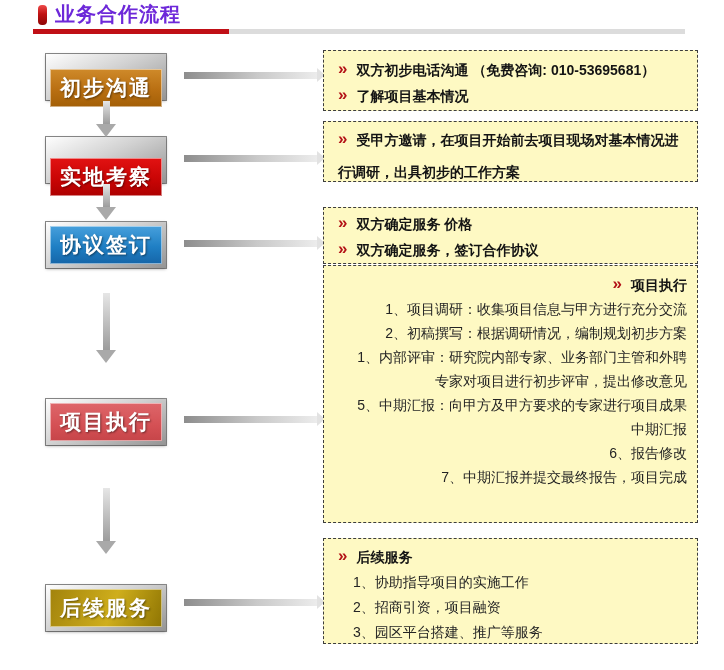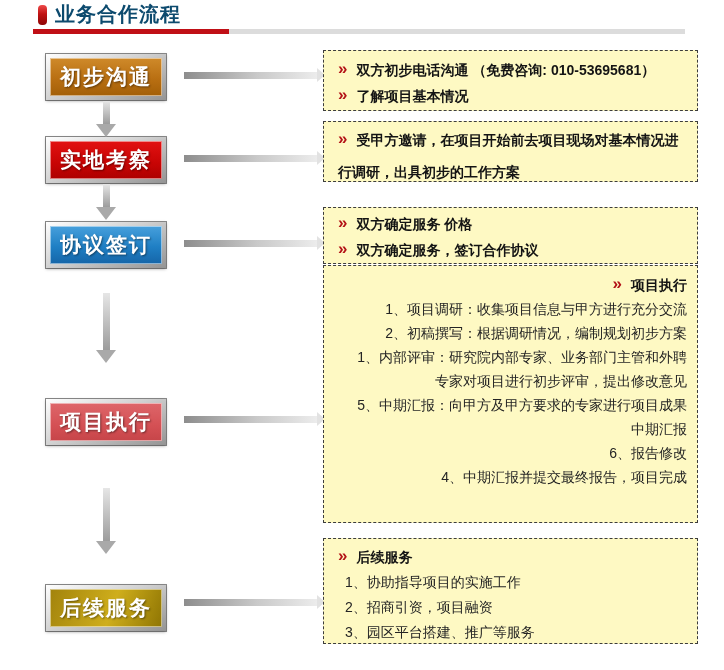--- a/index.html
+++ b/index.html
@@ -3,34 +3,34 @@
 <meta charset="utf-8">
 <style>
   html,body{margin:0;padding:0;background:#fff;}
   .canvas{position:relative;width:724px;height:670px;background:#ffffff;
           font-family:"Liberation Sans","DejaVu Sans",sans-serif;overflow:hidden;}
 
   
   .hmark{position:absolute;left:38px;top:5px;width:9px;height:20px;border-radius:4px;
          background:linear-gradient(180deg,#ee4a4a 0%,#c01212 45%,#8e0606 100%);}
   .page-title{position:absolute;left:55px;top:1px;margin:0;font-size:20px;font-weight:bold;
-              color:#0c4a6e;letter-spacing:1px;}
+              color:#6d28d9;letter-spacing:1px;}
   .rule-red{position:absolute;left:33px;top:29px;width:196px;height:5px;background:#c00f16;}
   .rule-gray{position:absolute;left:229px;top:29px;width:456px;height:5px;background:#dcdcdc;}
 
   
   .metal{position:absolute;left:46px;width:120px;height:46px;box-sizing:border-box;padding:4px;
          background:linear-gradient(155deg,#fefefe 0%,#d2d2d2 45%,#949494 100%);
          box-shadow:0 1px 3px rgba(0,0,0,.35),0 0 0 1px #8d8d8d;}
   .fill{width:100%;height:100%;display:flex;align-items:center;justify-content:center;
         box-shadow:inset 0 0 0 1px rgba(255,255,255,.5);}
   .fill span{font-size:21px;font-weight:bold;color:#fff;letter-spacing:2px;
              text-shadow:1px 1px 2px rgba(0,0,0,.45);white-space:nowrap;}
-  .c1{background:linear-gradient(180deg,#cf8a2a 0%,#b96f12 55%,#a35f07 100%);}
-  .c2{background:linear-gradient(180deg,#e21212 0%,#c70404 60%,#ad0000 100%);}
+  .c1{background:linear-gradient(180deg,#cf8a2a 0%,#b96f12 55%,#a35f07 100%);margin-top:11px;}
+  .c2{background:linear-gradient(180deg,#e21212 0%,#c70404 60%,#ad0000 100%);margin-top:17px;}
   .c3{background:linear-gradient(180deg,#47a0dc 0%,#1f7fc4 55%,#1565a8 100%);}
   .c4{background:linear-gradient(180deg,#de666a 0%,#d45054 60%,#c64549 100%);}
   .c5{background:linear-gradient(110deg,#a2830c 0%,#cfae1c 55%,#8f7503 100%);}
   .t1{top:54px;} .t2{top:137px;} .t3{top:222px;} .t4{top:399px;} .t5{top:585px;}
 
   
   .varrow{position:absolute;left:96px;width:20px;display:flex;flex-direction:column;align-items:center;}
   .varrow .stem{width:7px;background:linear-gradient(180deg,#e6e6e6 0%,#9c9c9c 100%);}
   .varrow .head{width:0;height:0;border-left:10px solid transparent;border-right:10px solid transparent;
                 border-top:13px solid #a9a9a9;}
@@ -51,21 +51,21 @@
   .panel{position:absolute;left:323px;width:375px;box-sizing:border-box;
          border:1px dashed #3d3d3d;background:#fef9c3;padding:6px 10px 0 14px;
          font-size:14px;color:#141414;}
   .pA{top:50px;height:61px;line-height:26px;}
   .pB{top:121px;height:61px;line-height:32px;padding-top:2px;}
   .pC{top:195px;height:57px;line-height:25px;padding-top:3px;margin-top:12px;}
   .pD{top:265px;height:258px;line-height:24px;padding-top:7px;text-align:right;}
   .pE{top:538px;height:106px;line-height:25px;padding-top:5px;}
   .bline{font-weight:bold;}
   .chev{color:#b31217;font-weight:bold;font-size:17px;margin-right:9px;position:relative;top:-1px;}
-  .num{margin-left:7px;font-weight:normal;color:#242424;}
+  .num{margin-left:15px;font-weight:normal;color:#242424;}
 </style>
 </head>
 <body>
 
 <div class="canvas">
 
   <span class="hmark"></span>
   <h1 class="page-title">业务合作流程</h1>
   <div class="rule-red"></div>
   <div class="rule-gray"></div>
@@ -145,21 +145,21 @@
 
   <div class="panel pD">
     <div class="bline">
       <span class="chev">»</span><span>项目执行</span>
     </div>
     <div class="num">1、项目调研：收集项目信息与甲方进行充分交流</div>
     <div class="num">2、初稿撰写：根据调研情况，编制规划初步方案</div>
     <div class="num">1、内部评审：研究院内部专家、业务部门主管和外聘专家对项目进行初步评审，提出修改意见</div>
     <div class="num">5、中期汇报：向甲方及甲方要求的专家进行项目成果中期汇报</div>
     <div class="num">6、报告修改</div>
-    <div class="num">4、中期汇报并提交最终报告，项目完成</div>
+    <div class="num">7、中期汇报并提交最终报告，项目完成</div>
   </div>
 
   <div class="panel pE">
     <div class="bline">
       <span class="chev">»</span><span>后续服务</span>
     </div>
     <div class="num">1、协助指导项目的实施工作</div>
     <div class="num">2、招商引资，项目融资</div>
     <div class="num">3、园区平台搭建、推广等服务</div>
   </div>

